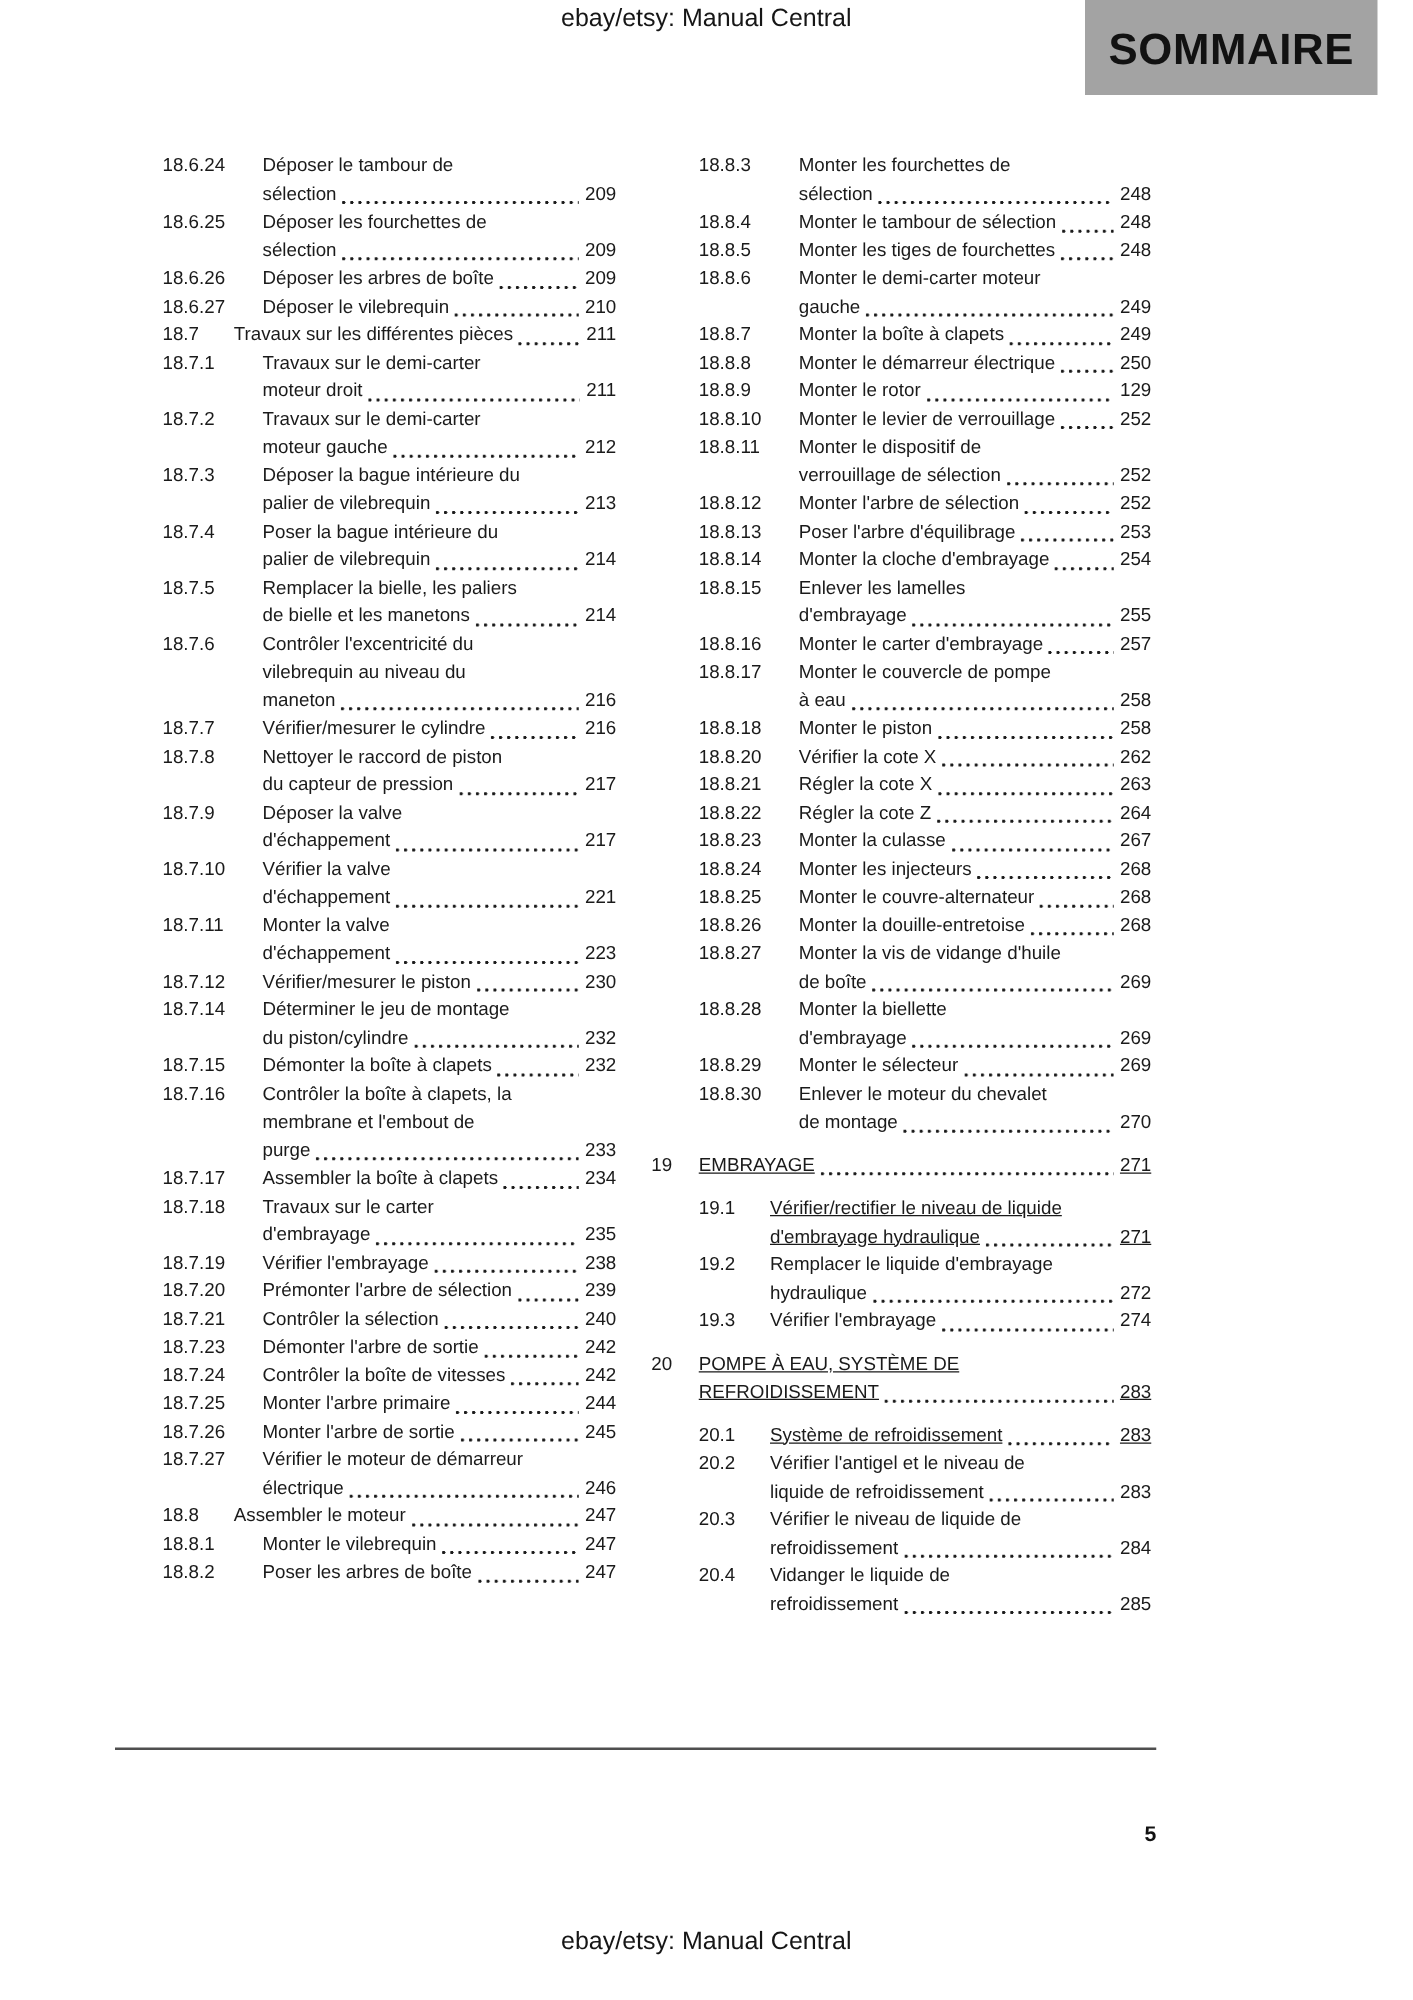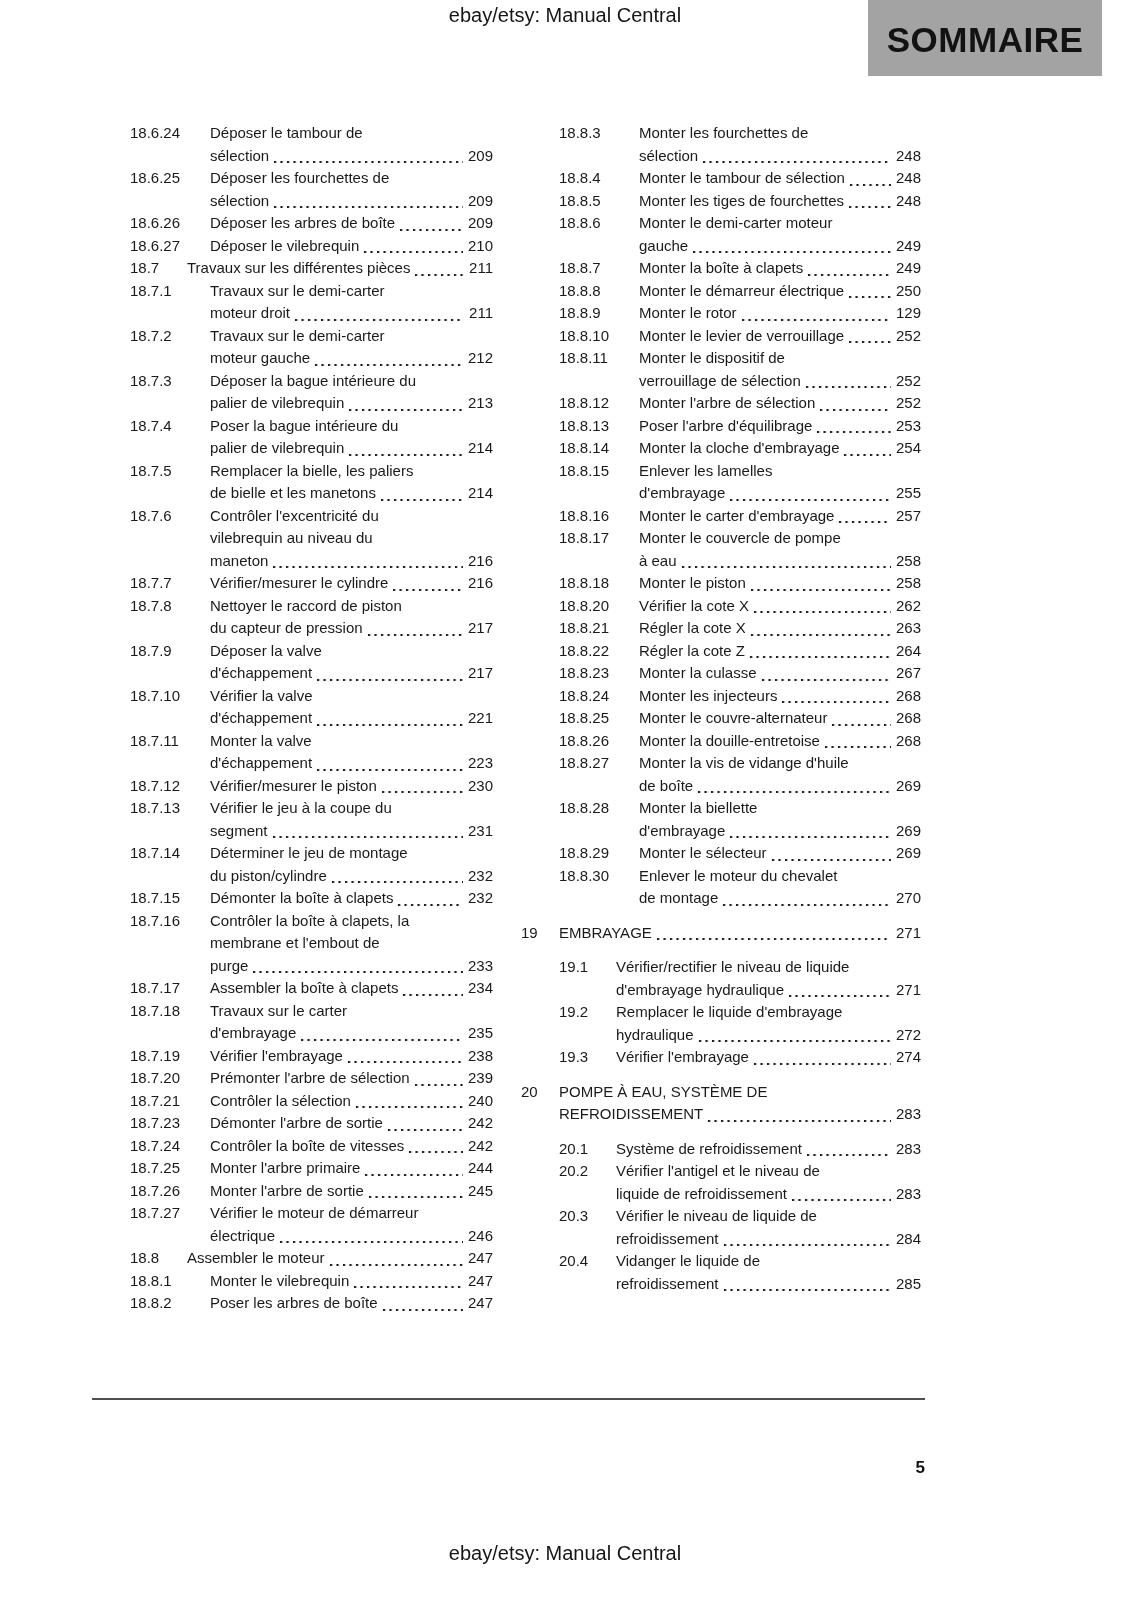--- a/index.html
+++ b/index.html
@@ -36,21 +36,21 @@
   }
   .col {
     position: absolute;
     top: 122px;
     font-size: 15px;
     line-height: 22.5px;
   }
   #col-left  { left: 92px;  width: 401px; }
   #col-right { left: 494px; width: 400px; margin-left: 27px; }
   .entry { position: relative; }
-  .entry.gap { margin-top: 12px; }
+  .entry.gap { margin-top: 12px; text-decoration: underline; }
   .lvl1 { padding-left: 38px; }
   .lvl2 { padding-left: 95px; }
   .lvl3 { padding-left: 118px; }
   .num { position: absolute; top: 0; }
   .lvl1 > .num { left: 0; }
   .lvl2 > .num, .lvl3 > .num { left: 38px; }
   .tline { white-space: nowrap; }
   .tline.last { display: flex; }
   .ltxt { flex: 0 0 auto; white-space: nowrap; }
   .dots {
@@ -240,29 +240,20 @@
       </div>
       <div class="entry lvl3">
         <span class="num">18.7.12</span>
         <div class="tline last">
           <span class="ltxt">Vérifier/mesurer le piston</span>
           <span class="dots"></span>
           <span class="pg">230</span>
         </div>
       </div>
       <div class="entry lvl3">
-        <span class="num">18.7.13</span>
-        <div class="tline">Vérifier le jeu à la coupe du</div>
-        <div class="tline last">
-          <span class="ltxt">segment</span>
-          <span class="dots"></span>
-          <span class="pg">231</span>
-        </div>
-      </div>
-      <div class="entry lvl3">
         <span class="num">18.7.14</span>
         <div class="tline">Déterminer le jeu de montage</div>
         <div class="tline last">
           <span class="ltxt">du piston/cylindre</span>
           <span class="dots"></span>
           <span class="pg">232</span>
         </div>
       </div>
       <div class="entry lvl3">
         <span class="num">18.7.15</span>

